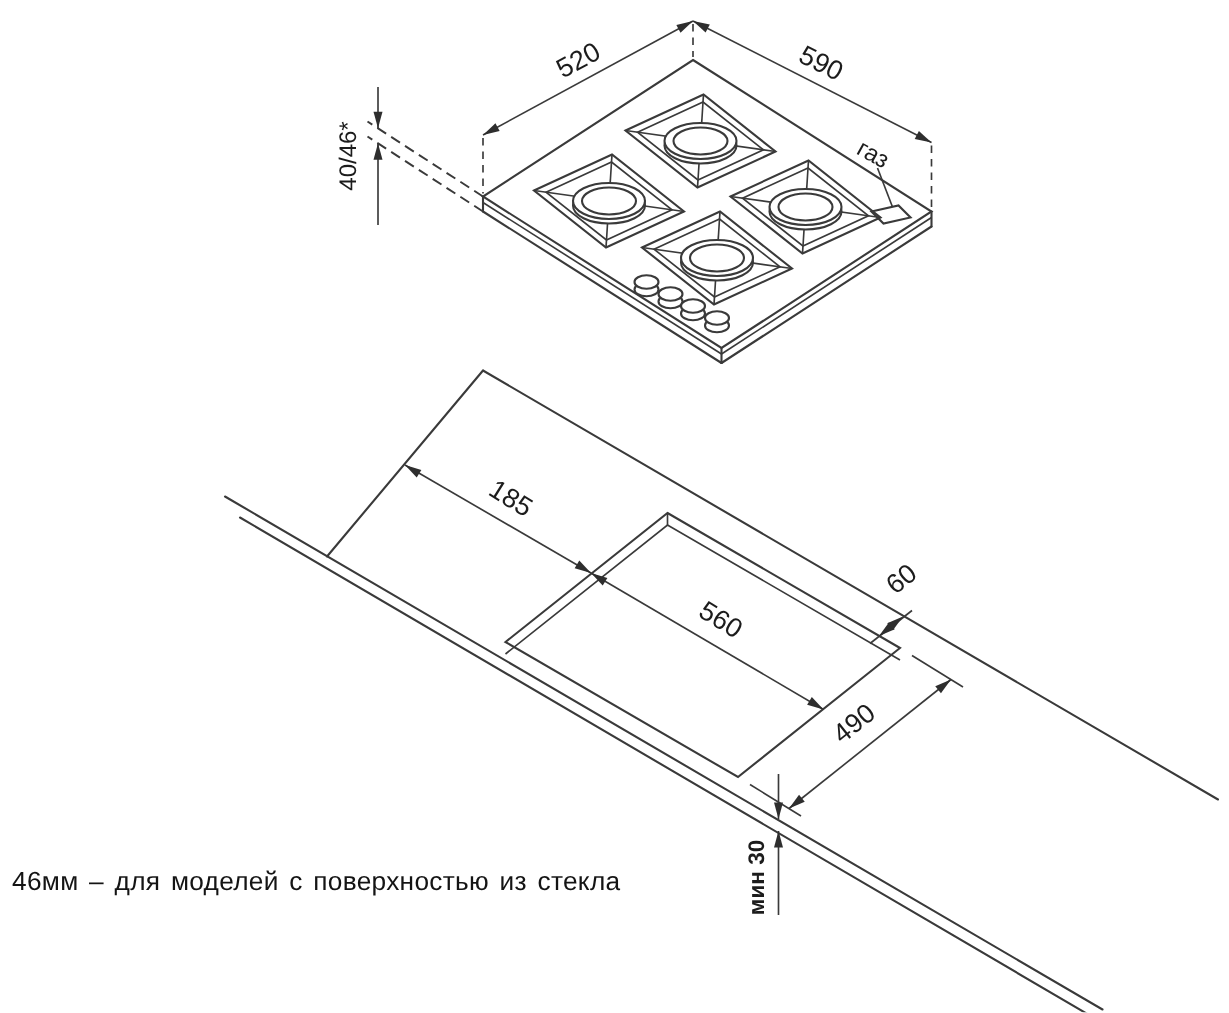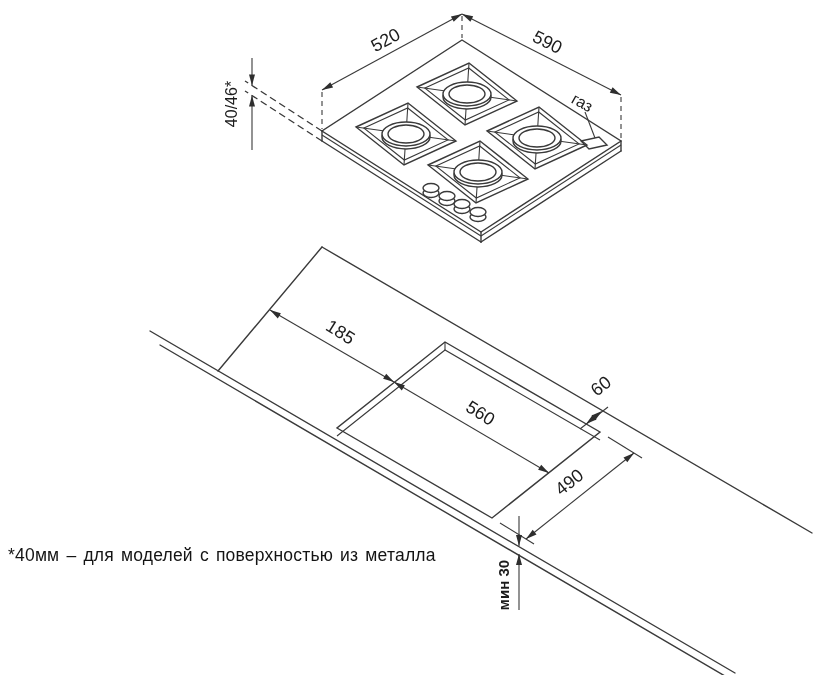--- a/index.html
+++ b/index.html
@@ -188,15 +188,15 @@
     <g>
       <line class="ln-thin" x1="519" y1="516" x2="519" y2="546"></line>
       <line class="ln-thin" x1="519" y1="554" x2="519" y2="610"></line>
       <polygon class="arr" points="519,546 516,535 522,535"></polygon>
       <polygon class="arr" points="519,554 516,565 522,565"></polygon>
       <text class="dim-text-min" x="504" y="590" text-anchor="middle" transform="rotate(-90 504 585)">мин 30</text>
     </g>
   </g>
 </svg>
 
-<div class="footnote" id="footnote-1">*40мм – для моделей с поверхностью из металла</div>
+<div class="footnote" id="footnote-2">46мм – для моделей с поверхностью из стекла</div>
 
 </div>
 
 </body></html>

